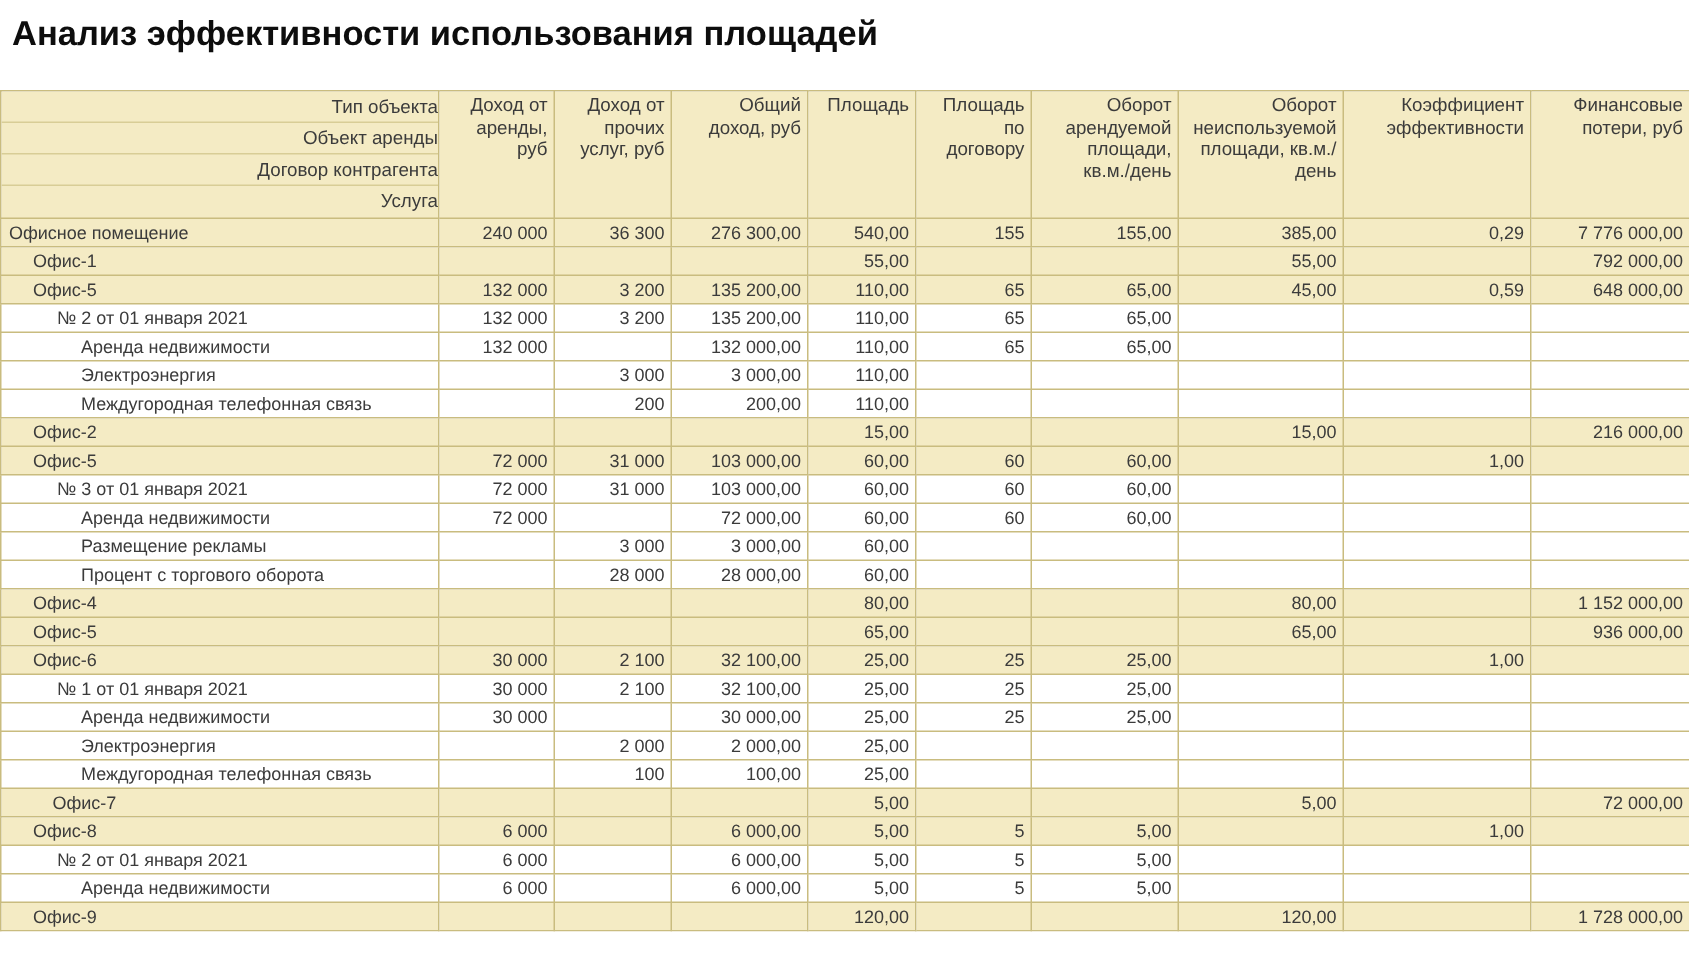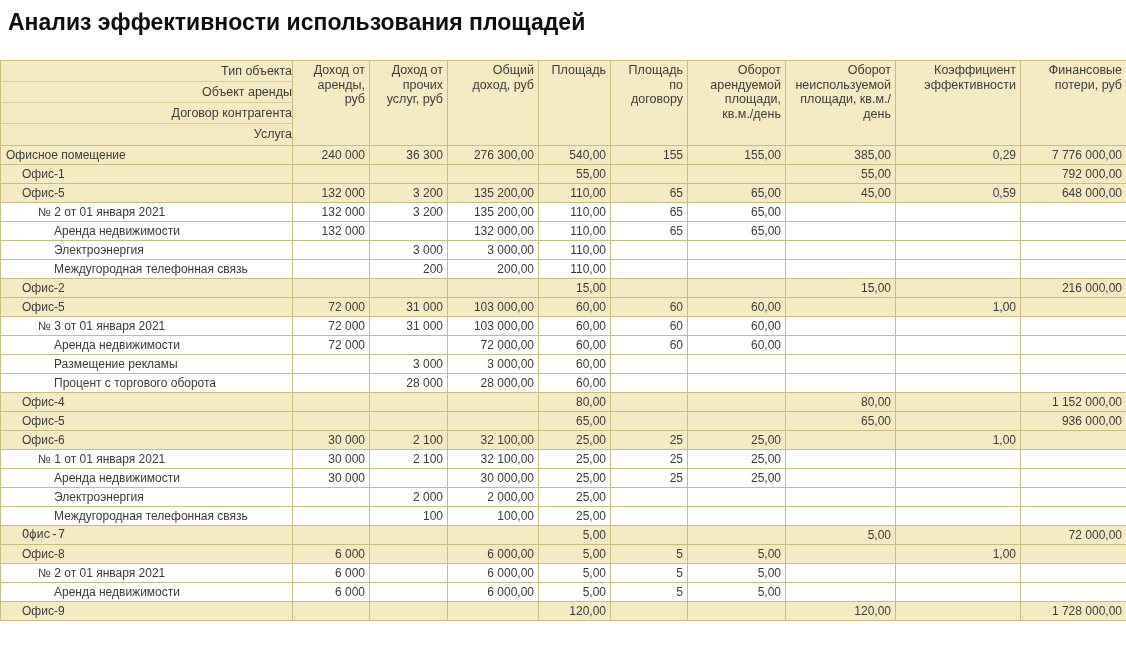--- a/index.html
+++ b/index.html
@@ -343,21 +343,21 @@
           <td class="num">100</td>
           <td class="num">100,00</td>
           <td class="num">25,00</td>
           <td class="num"></td>
           <td class="num"></td>
           <td class="num"></td>
           <td class="num"></td>
           <td class="num"></td>
         </tr>
         <tr class="group">
-          <td class="label" style="padding-left: 21px; font-family: Liberation Mono, monospace;">Офис-7</td>
+          <td class="label" style="padding-left: 34px;">Офис-7</td>
           <td class="num"></td>
           <td class="num"></td>
           <td class="num"></td>
           <td class="num">5,00</td>
           <td class="num"></td>
           <td class="num"></td>
           <td class="num">5,00</td>
           <td class="num"></td>
           <td class="num">72 000,00</td>
         </tr>

